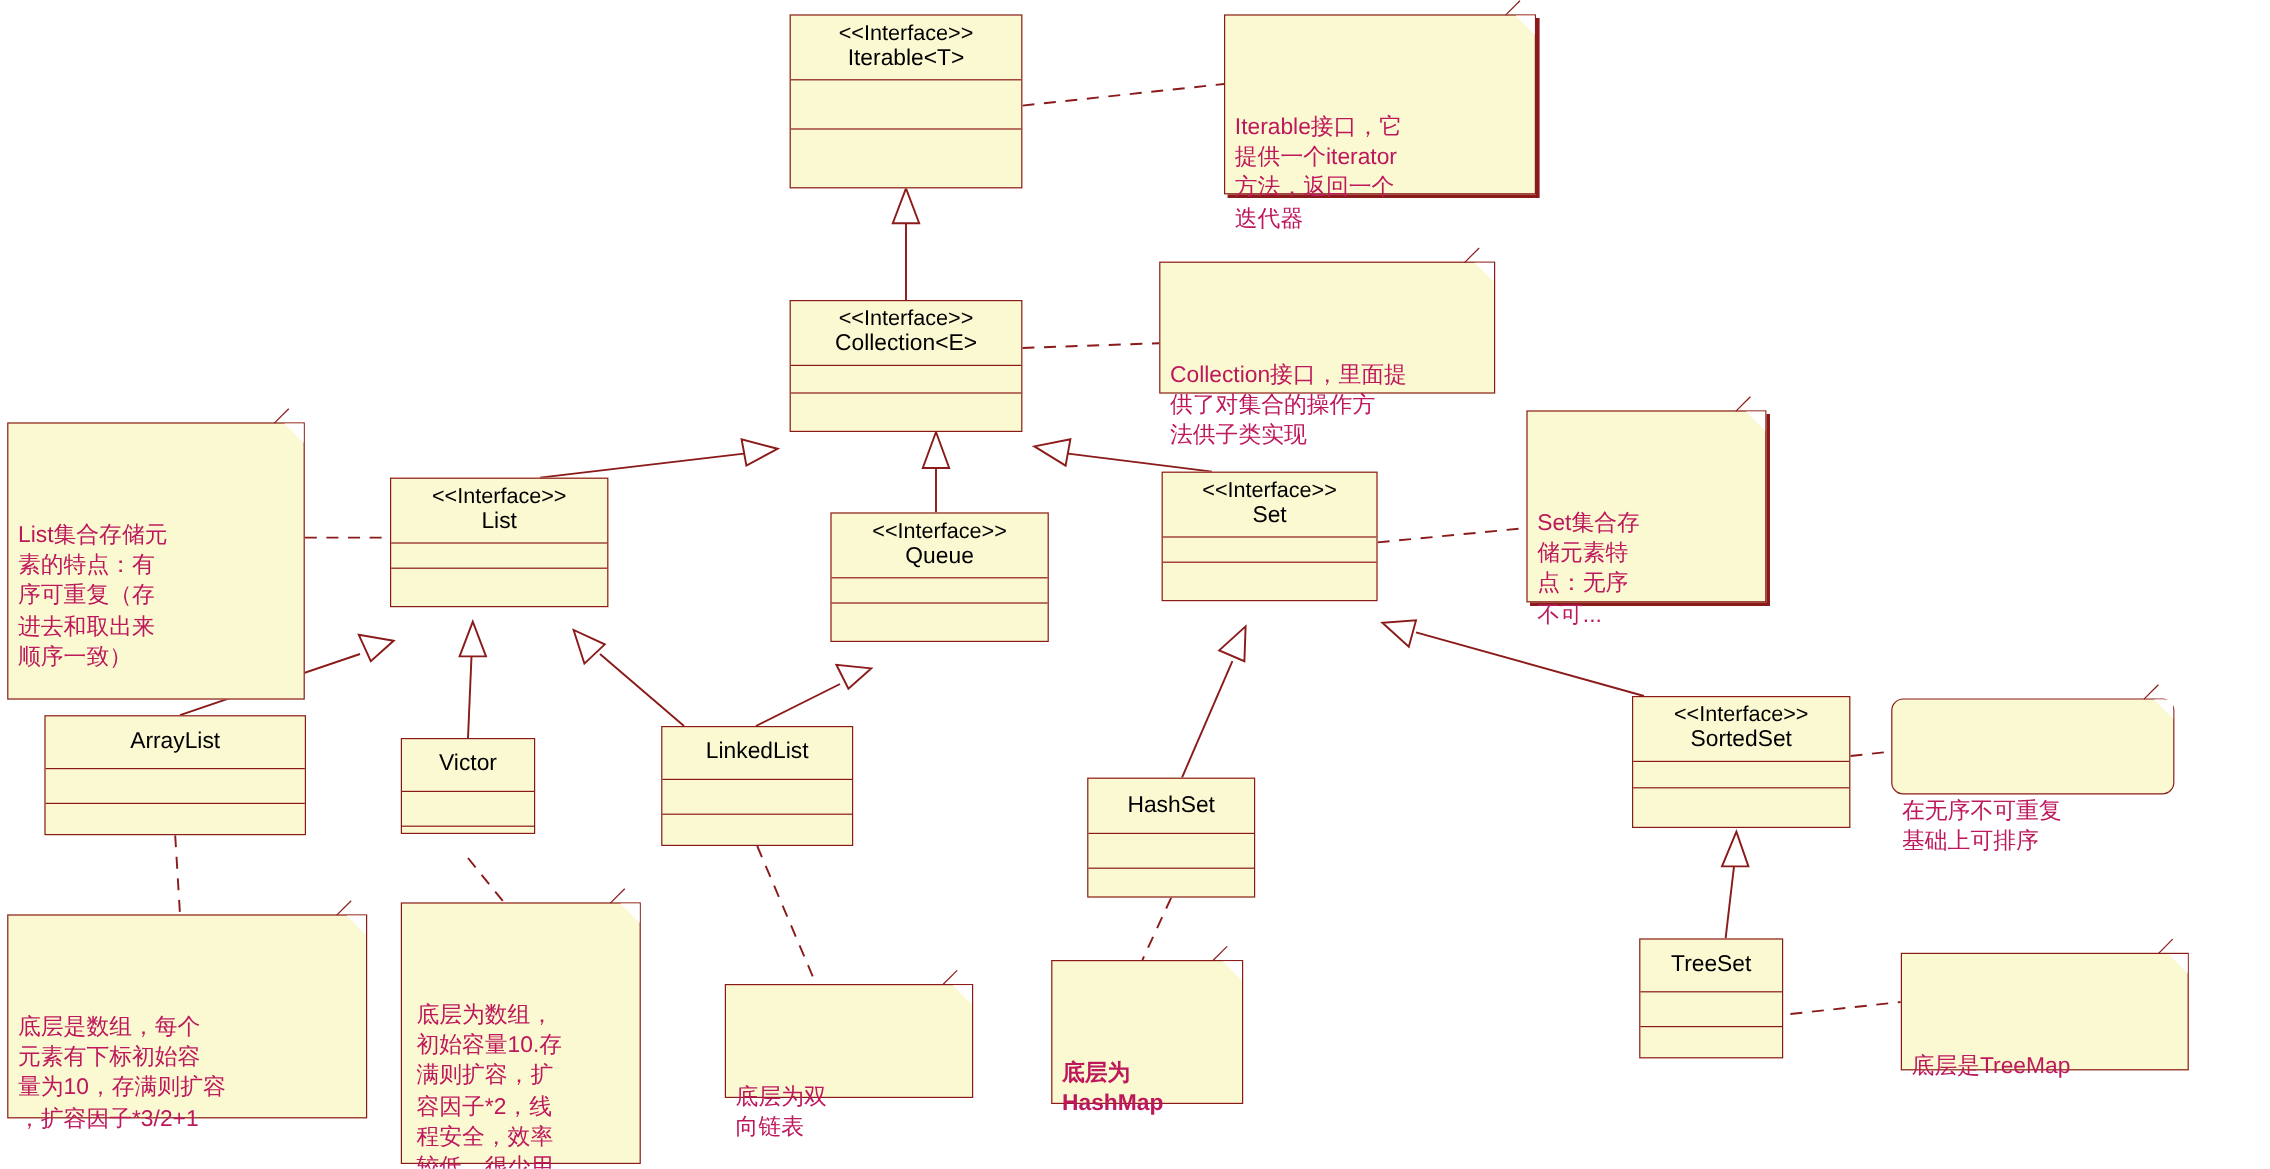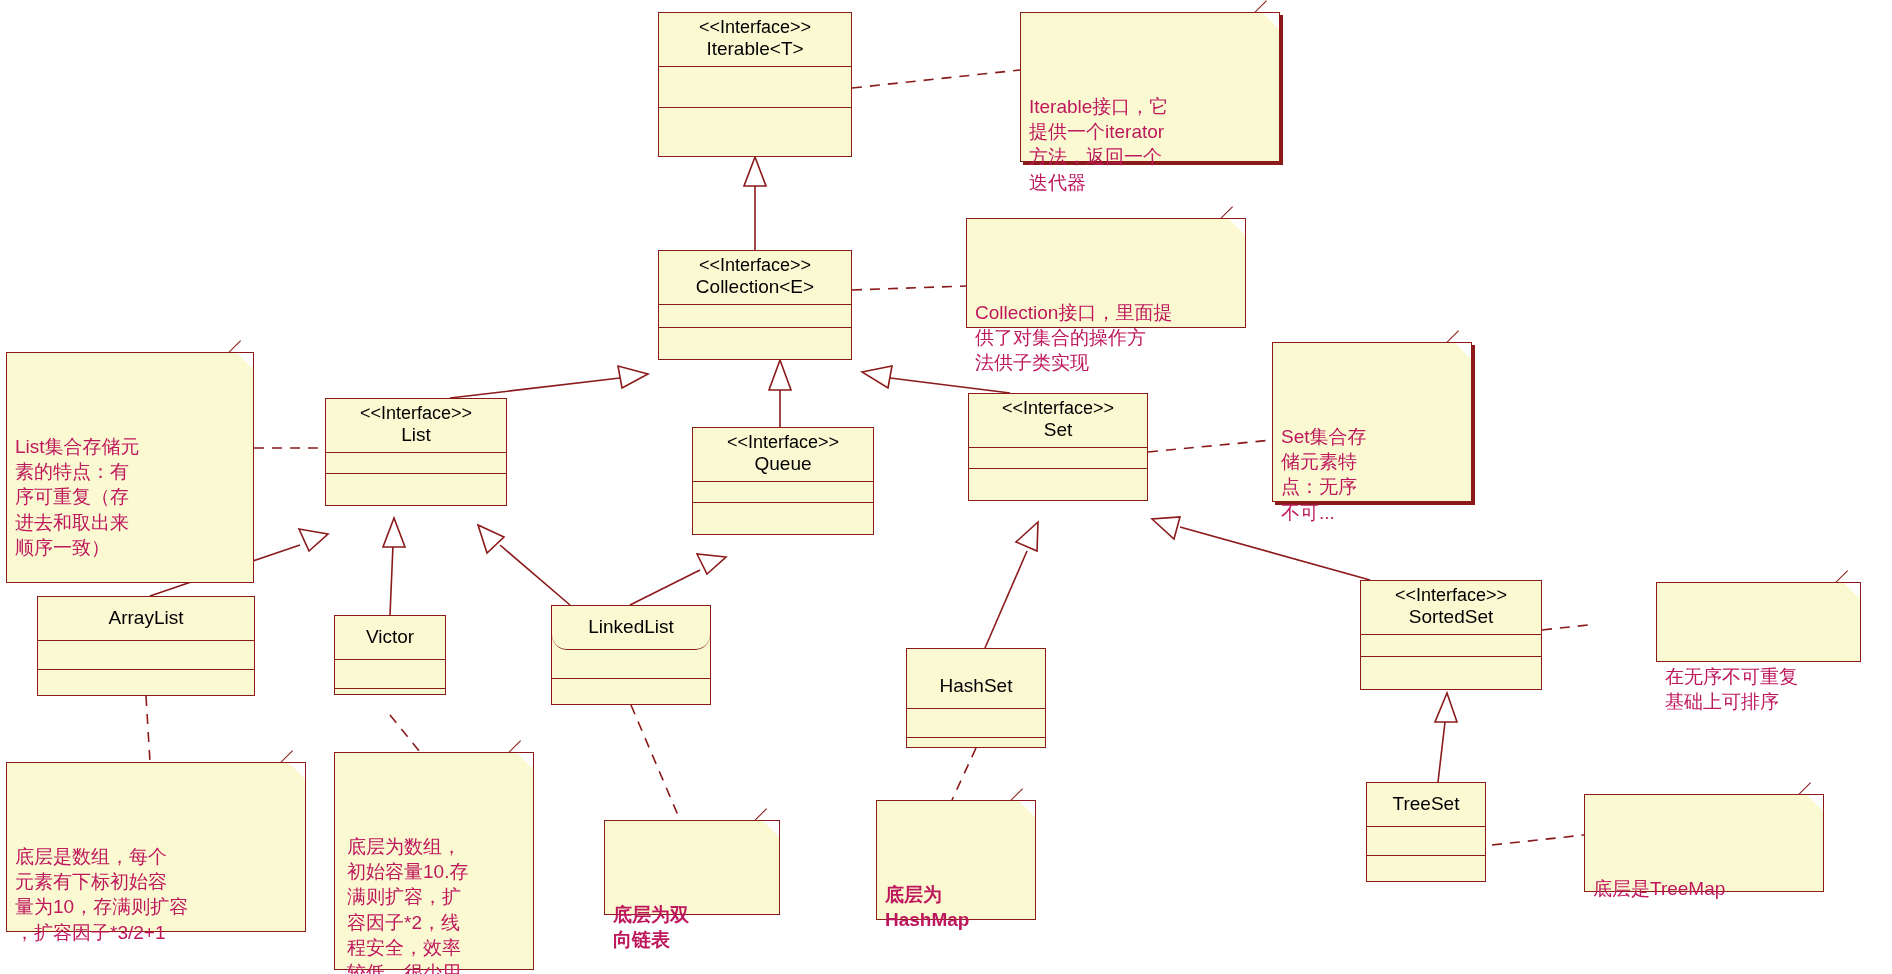--- a/index.html
+++ b/index.html
@@ -198,29 +198,29 @@
 
   <div class="uml-class" style="left:334px; top:615px; width:112px; height:80px;">
     <div class="uml-head" style="padding-top:10px; padding-bottom:11px;">
       <span>Victor</span>
     </div>
     <div class="uml-attrs" style="height:28px;"></div>
     <div class="uml-ops" style="height:27px;"></div>
   </div>
 
   <div class="uml-class" style="left:551px; top:605px; width:160px; height:100px;">
-    <div class="uml-head" style="padding-top:10px; padding-bottom:11px;border-radius:15px;">
+    <div class="uml-head" style="padding-top:10px; padding-bottom:11px;">
       <span>LinkedList</span>
     </div>
     <div class="uml-attrs" style="height:28px;"></div>
     <div class="uml-ops" style="height:27px;"></div>
   </div>
 
   <div class="uml-class" style="left:906px; top:648px; width:140px; height:100px;">
-    <div class="uml-head" style="padding-top:26px; padding-bottom:11px;">
+    <div class="uml-head" style="padding-top:12px; padding-bottom:11px;">
       <span>HashSet</span>
     </div>
     <div class="uml-attrs" style="height:28px;"></div>
     <div class="uml-ops" style="height:27px;"></div>
   </div>
 
   <div class="uml-class" style="left:1360px; top:580px; width:182px; height:110px;">
     <div class="uml-head">
       <span class="stereo">&lt;&lt;Interface&gt;&gt;</span>
       <span>SortedSet</span>
@@ -266,21 +266,21 @@
 
   <div class="note shadow" style="left:1272px; top:342px; width:200px; height:160px;">
     <span class="fold"></span>
     <span class="fold-line"></span>
     <span>Set集合存
 储元素特
 点：无序
 不可...</span>
   </div>
 
-  <div class="note" style="left:1656px; top:582px; width:205px; height:80px;">
+  <div class="note" style="left:1576px; top:582px; width:236px; height:80px;border-radius:10px;">
     <span class="fold"></span>
     <span class="fold-line"></span>
     <span>在无序不可重复
 基础上可排序</span>
   </div>
 
   <div class="note" style="left:6px; top:762px; width:300px; height:170px;">
     <span class="fold"></span>
     <span class="fold-line"></span>
     <span>底层是数组，每个
@@ -293,21 +293,21 @@
     <span class="fold"></span>
     <span class="fold-line"></span>
     <span>底层为数组，
 初始容量10.存
 满则扩容，扩
 容因子*2，线
 程安全，效率
 较低，很少用</span>
   </div>
 
-  <div class="note" style="left:604px; top:820px; width:176px; height:95px;font-weight:bold;">
+  <div class="note" style="left:604px; top:820px; width:207px; height:95px;">
     <span class="fold"></span>
     <span class="fold-line"></span>
     <span>底层为双
 向链表</span>
   </div>
 
   <div class="note" style="left:876px; top:800px; width:160px; height:120px;font-weight:bold;">
     <span class="fold"></span>
     <span class="fold-line"></span>
     <span>底层为

